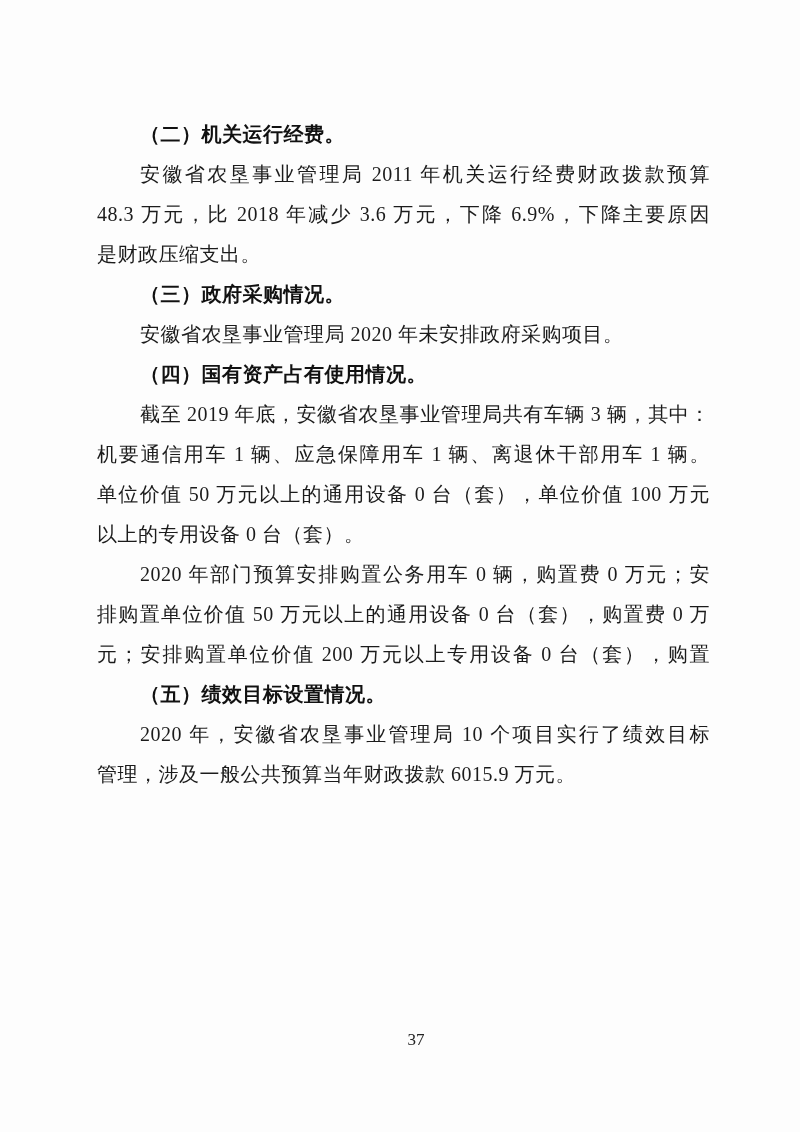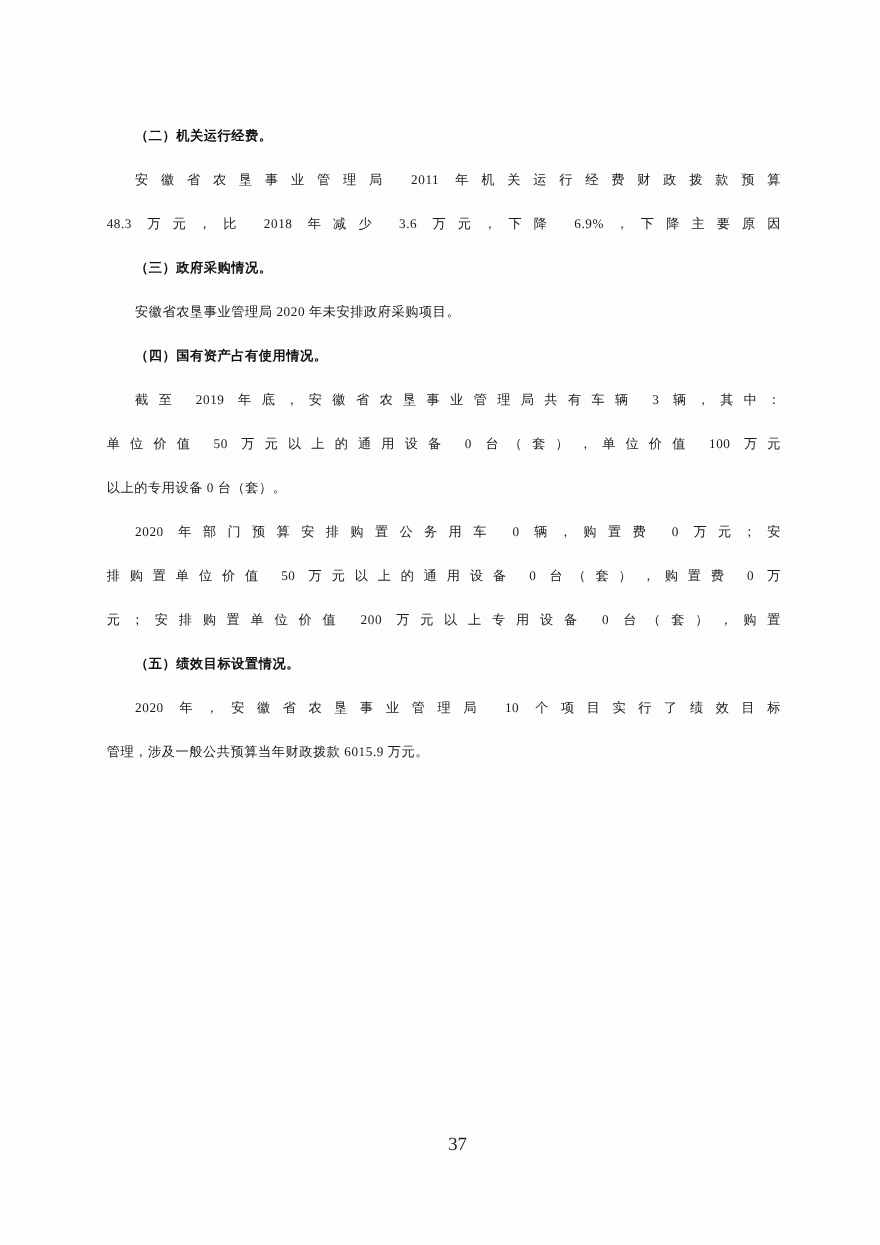--- a/index.html
+++ b/index.html
@@ -10,23 +10,23 @@
     width: 800px;
     height: 1132px;
     position: relative;
     background: #fdfdfd;
     overflow: hidden;
     font-family: "Liberation Serif", "DejaVu Serif", serif;
   }
   .doc {
     position: absolute;
     left: 97px;
-    top: 103px;
+    top: 114px;
     width: 613px;
-    font-size: 12px;
+    font-size: 20px;
     line-height: 40px;
     color: #1b1b1b;
     letter-spacing: 0.5px;
   }
   .line {
     text-align: justify;
     text-align-last: justify;
   }
   .line.first {
     text-indent: 2.15em;
@@ -53,26 +53,28 @@
   }
 </style>
 </head>
 <body>
 
 <div class="doc">
 
   <div class="heading">（二）机关运行经费。</div>
   <div class="line first">安徽省农垦事业管理局 2011 年机关运行经费财政拨款预算</div>
   <div class="line">48.3 万元，比 2018 年减少 3.6 万元，下降 6.9%，下降主要原因</div>
+  <div class="line plast">是财政压缩支出。</div>
 
   <div class="heading">（三）政府采购情况。</div>
   <div class="line first plast">安徽省农垦事业管理局 2020 年未安排政府采购项目。</div>
 
   <div class="heading">（四）国有资产占有使用情况。</div>
   <div class="line first">截至 2019 年底，安徽省农垦事业管理局共有车辆 3 辆，其中：</div>
+  <div class="line">机要通信用车 1 辆、应急保障用车 1 辆、离退休干部用车 1 辆。</div>
   <div class="line">单位价值 50 万元以上的通用设备 0 台（套），单位价值 100 万元</div>
   <div class="line plast">以上的专用设备 0 台（套）。</div>
 
   <div class="line first">2020 年部门预算安排购置公务用车 0 辆，购置费 0 万元；安</div>
   <div class="line">排购置单位价值 50 万元以上的通用设备 0 台（套），购置费 0 万</div>
   <div class="line">元；安排购置单位价值 200 万元以上专用设备 0 台（套），购置</div>
 
   <div class="heading">（五）绩效目标设置情况。</div>
   <div class="line first">2020 年，安徽省农垦事业管理局 10 个项目实行了绩效目标</div>
   <div class="line plast">管理，涉及一般公共预算当年财政拨款 6015.9 万元。</div>

